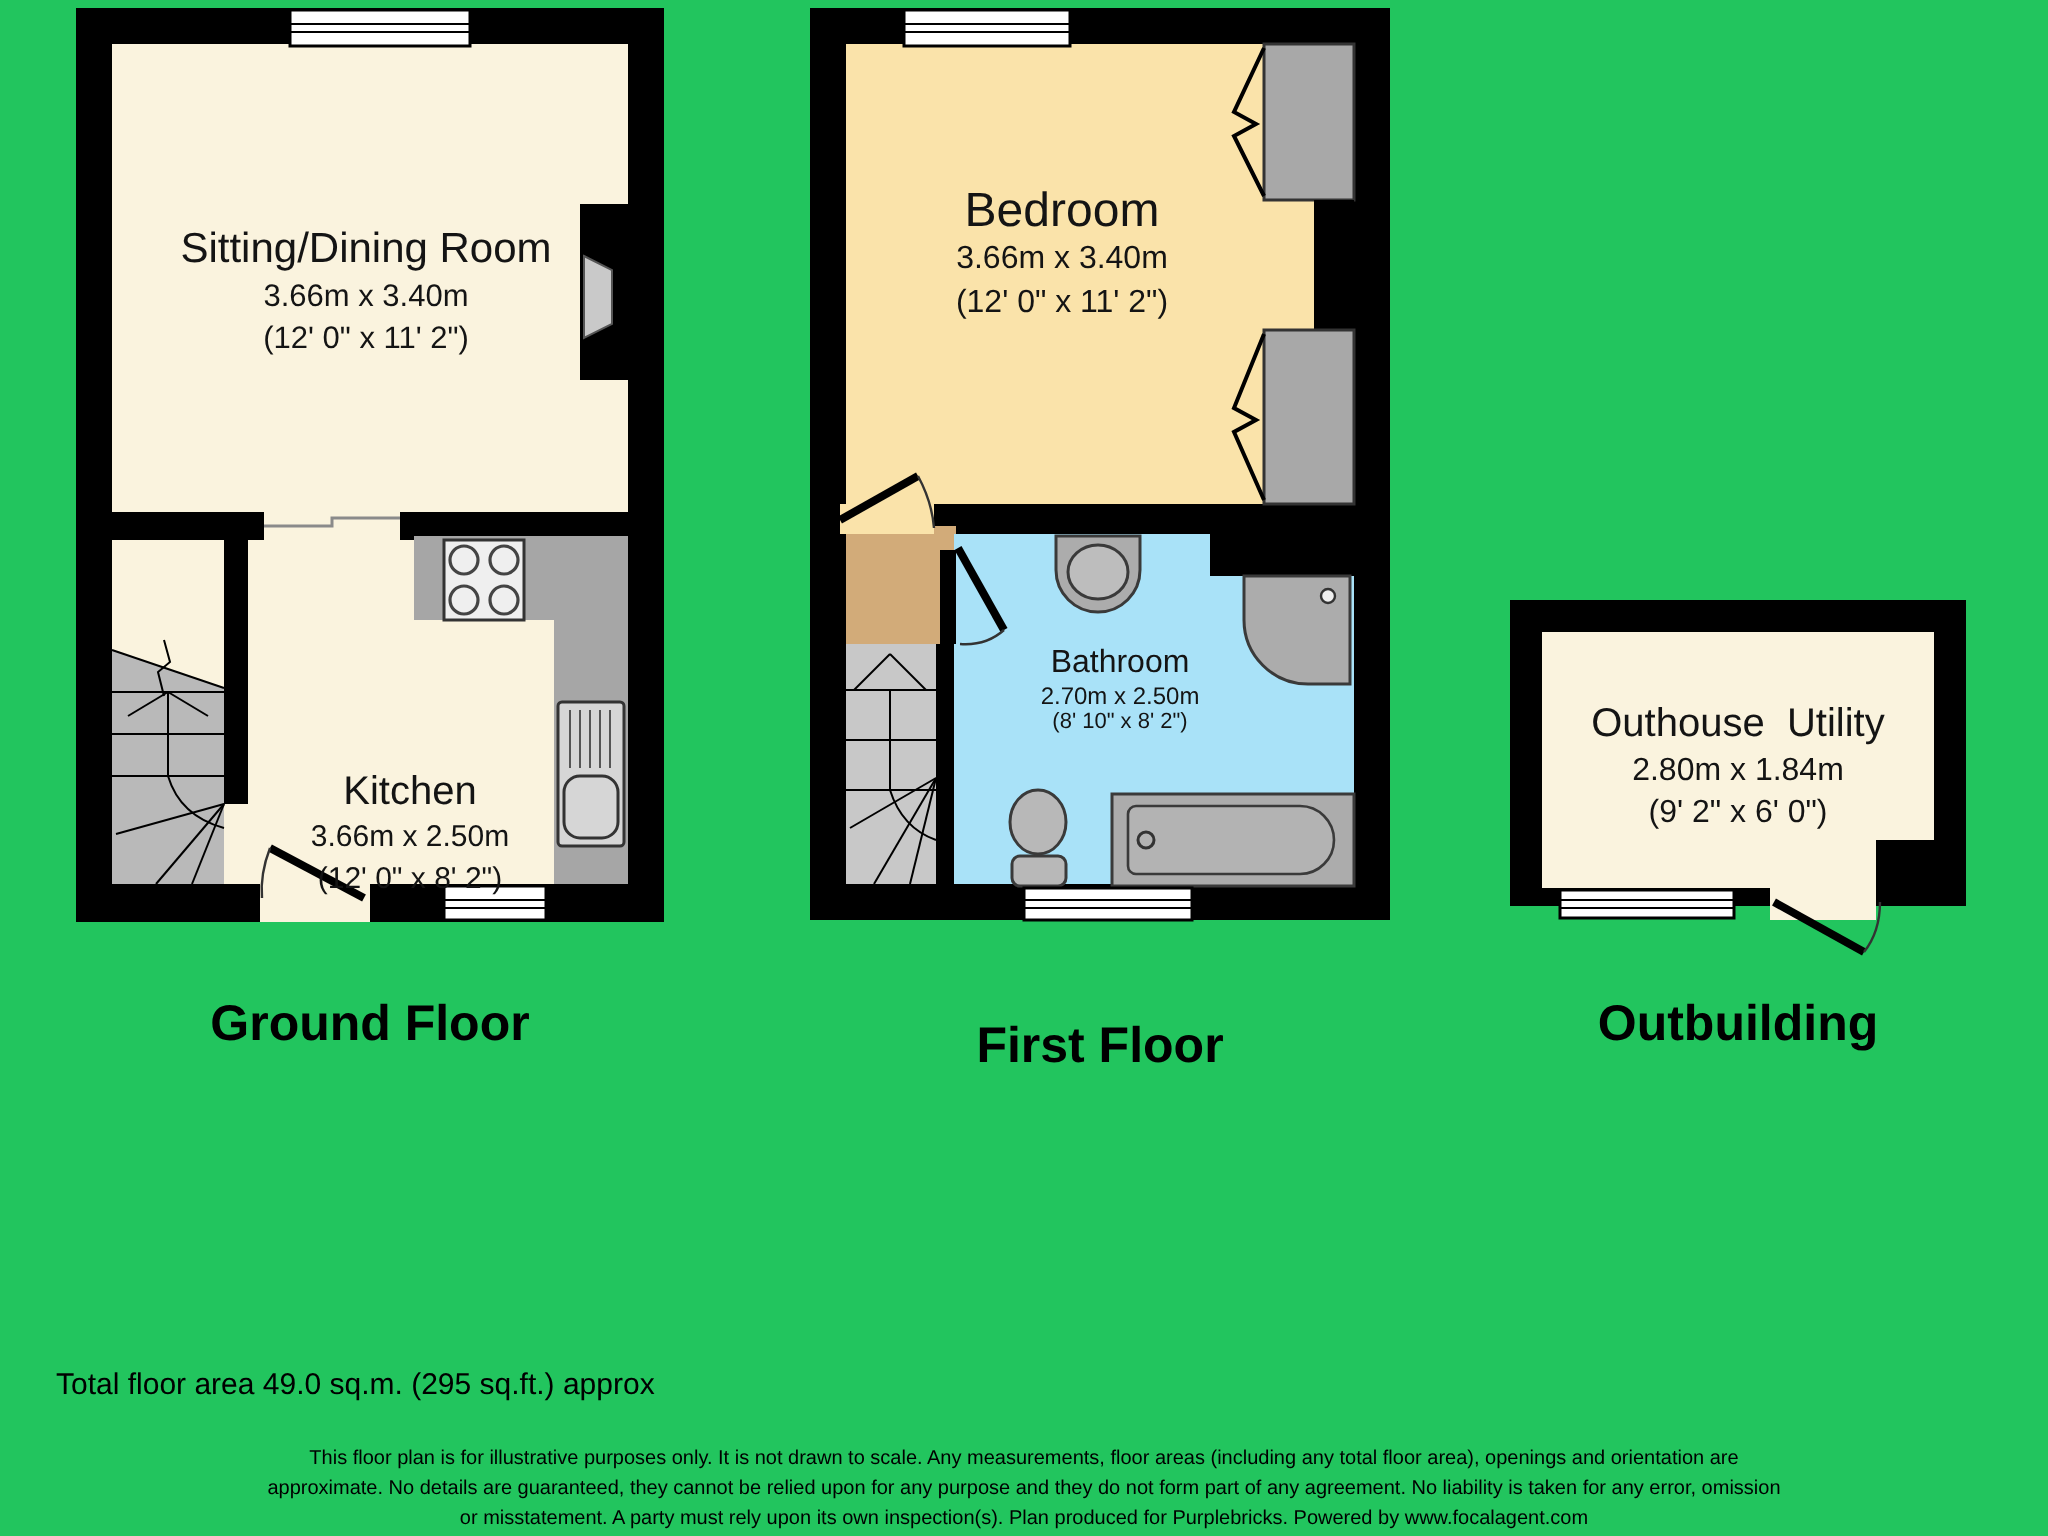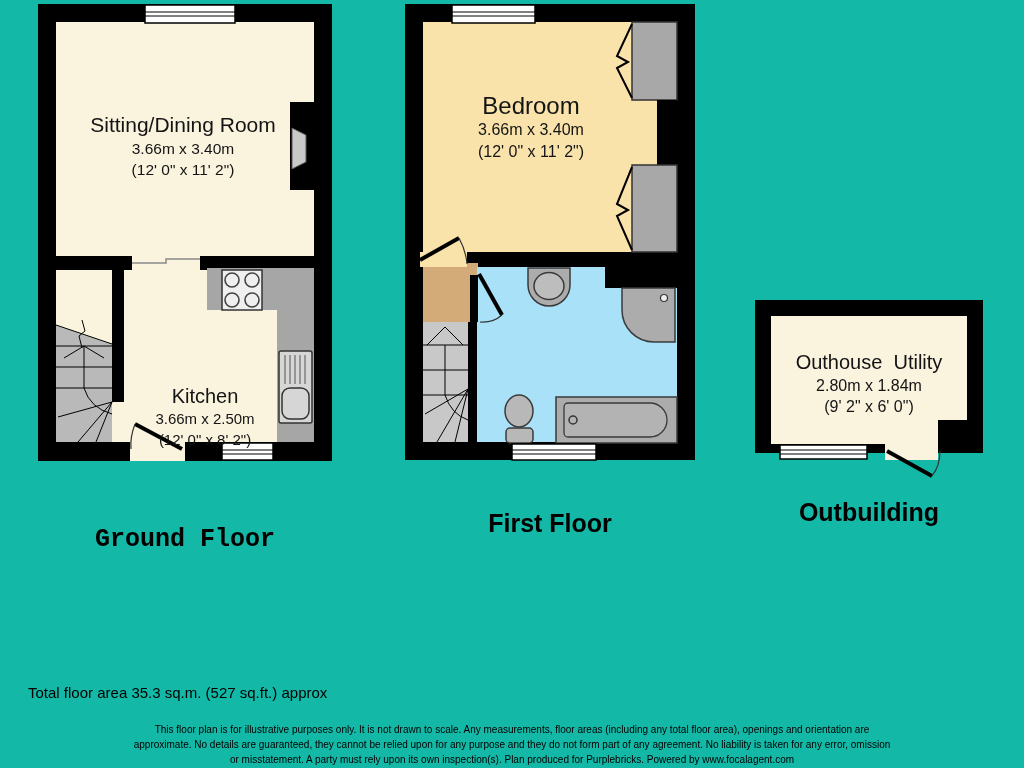--- a/index.html
+++ b/index.html
@@ -1,16 +1,16 @@
 <!DOCTYPE html>
 <html><head>
 <meta charset="utf-8">
 <style>
   html,body{margin:0;padding:0;background:#fff;}
-  .canvas{position:relative;width:1024px;height:768px;background:#14b8a6;
+  .canvas{position:relative;width:1024px;height:768px;background:#22c55e;
           font-family:"Liberation Sans",sans-serif;color:#141414;overflow:hidden;}
   .plan{position:absolute;background:#000;}
   .fill{position:absolute;}
   .cream{background:#FAF3DE;}
   .gold{background:#FAE3AA;}
   .blue{background:#A9E2F8;}
   .tan{background:#D2AB79;}
   .gray-counter{background:#A6A6A6;}
   .gray-stairs2{background:#C8C8C8;}
   .black{background:#000;}
@@ -182,20 +182,25 @@
         <rect x="107" y="440" width="84" height="16" fill="#FFFFFF" stroke-width="1.5"></rect>
         <line x1="107" y1="446" x2="191" y2="446"></line>
         <line x1="107" y1="450" x2="191" y2="450"></line>
       </g>
     </svg>
     <div class="room-text t-bedroom" style="left:0;width:252px;top:88px;">
       <div class="room-name">Bedroom</div>
       <div class="room-dim">3.66m x 3.40m</div>
       <div class="room-dim">(12' 0" x 11' 2")</div>
     </div>
+    <div class="room-text t-bathroom" style="left:55px;width:200px;top:318px;">
+      <div class="room-name">Bathroom</div>
+      <div class="room-dim dim-m">2.70m x 2.50m</div>
+      <div class="room-dim dim-i">(8' 10" x 8' 2")</div>
+    </div>
   </div>
 
   <div class="plan" style="left:755px;top:300px;width:228px;height:153px;">
     <div class="fill cream" style="left:16px;top:16px;width:196px;height:128px;"></div>
     <svg class="lines" width="228" height="192" viewBox="0 0 228 192">
       <g stroke="#000" stroke-width="1">
         <rect x="25" y="145" width="87" height="14" fill="#FFFFFF" stroke-width="1.5"></rect>
         <line x1="25" y1="150" x2="112" y2="150"></line>
         <line x1="25" y1="154" x2="112" y2="154"></line>
       </g>
@@ -206,24 +211,24 @@
         <path d="M 177 176 Q 185 166 185 151" fill="none" stroke="#333" stroke-width="1.2"></path>
       </g>
     </svg>
     <div class="room-text t-outhouse" style="left:0;width:228px;top:50px;">
       <div class="room-name">Outhouse  Utility</div>
       <div class="room-dim">2.80m x 1.84m</div>
       <div class="room-dim">(9' 2" x 6' 0")</div>
     </div>
   </div>
 
-  <div class="floor-label" style="left:38px;top:525px;width:294px;font-family:Liberation Mono, monospace;">Ground Floor</div>
+  <div class="floor-label" style="left:38px;top:497px;width:294px;">Ground Floor</div>
   <div class="floor-label" style="left:405px;top:497px;width:290px;margin-top:11px;">First Floor</div>
   <div class="floor-label" style="left:755px;top:497px;width:228px;">Outbuilding</div>
 
-  <div class="total-area">Total floor area 35.3 sq.m. (527 sq.ft.) approx</div>
+  <div class="total-area">Total floor area 49.0 sq.m. (295 sq.ft.) approx</div>
   <div class="disclaimer">
     <div>This floor plan is for illustrative purposes only. It is not drawn to scale. Any measurements, floor areas (including any total floor area), openings and orientation are</div>
     <div>approximate. No details are guaranteed, they cannot be relied upon for any purpose and they do not form part of any agreement. No liability is taken for any error, omission</div>
     <div>or misstatement. A party must rely upon its own inspection(s). Plan produced for Purplebricks. Powered by www.focalagent.com</div>
   </div>
 
 </div>
 
 </body></html>

